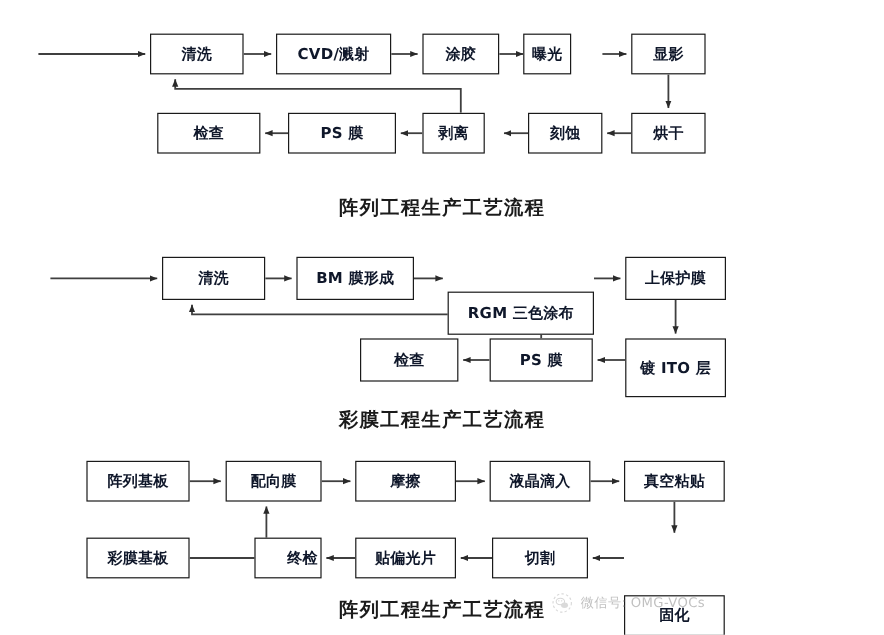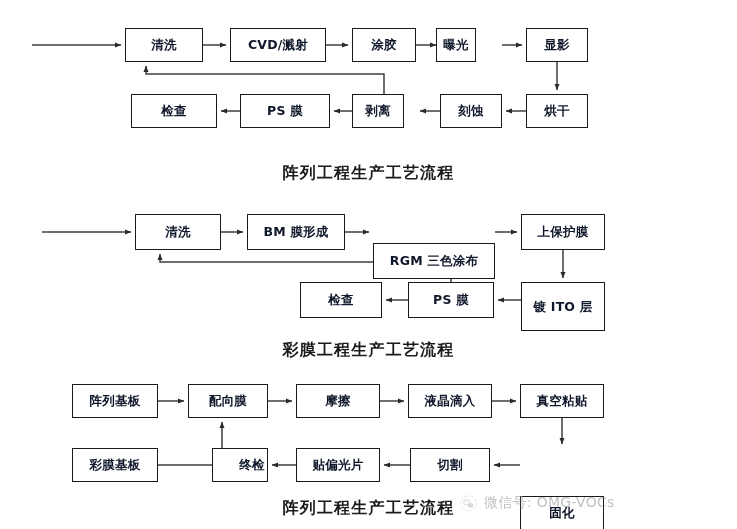--- a/index.html
+++ b/index.html
@@ -69,21 +69,21 @@
   }
   .watermark-logo {
     width: 17px;
     height: 17px;
     border-radius: 50%;
     position: relative;
     flex: 0 0 auto;
   }
   .watermark-logo svg { display: block; }
   .watermark-text {
-    font-size: 14px;
+    font-size: 11px;
     color: #8d8d8d;
     letter-spacing: 0.3px;
     white-space: nowrap;
   }
 </style>
 </head>
 <body>
 
 <div id="stage">
 

